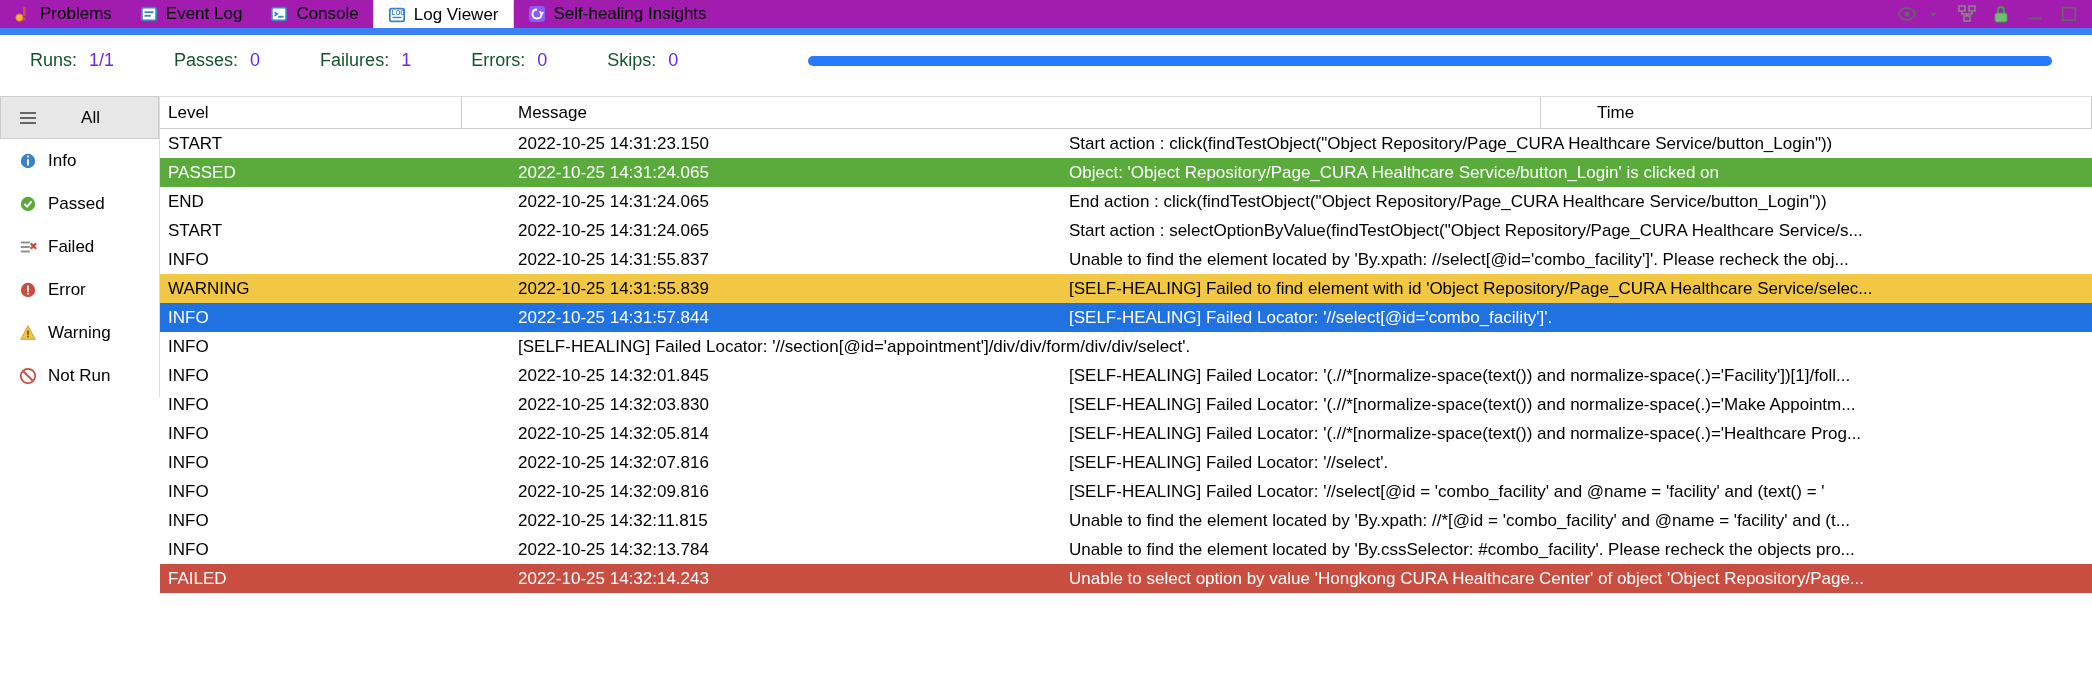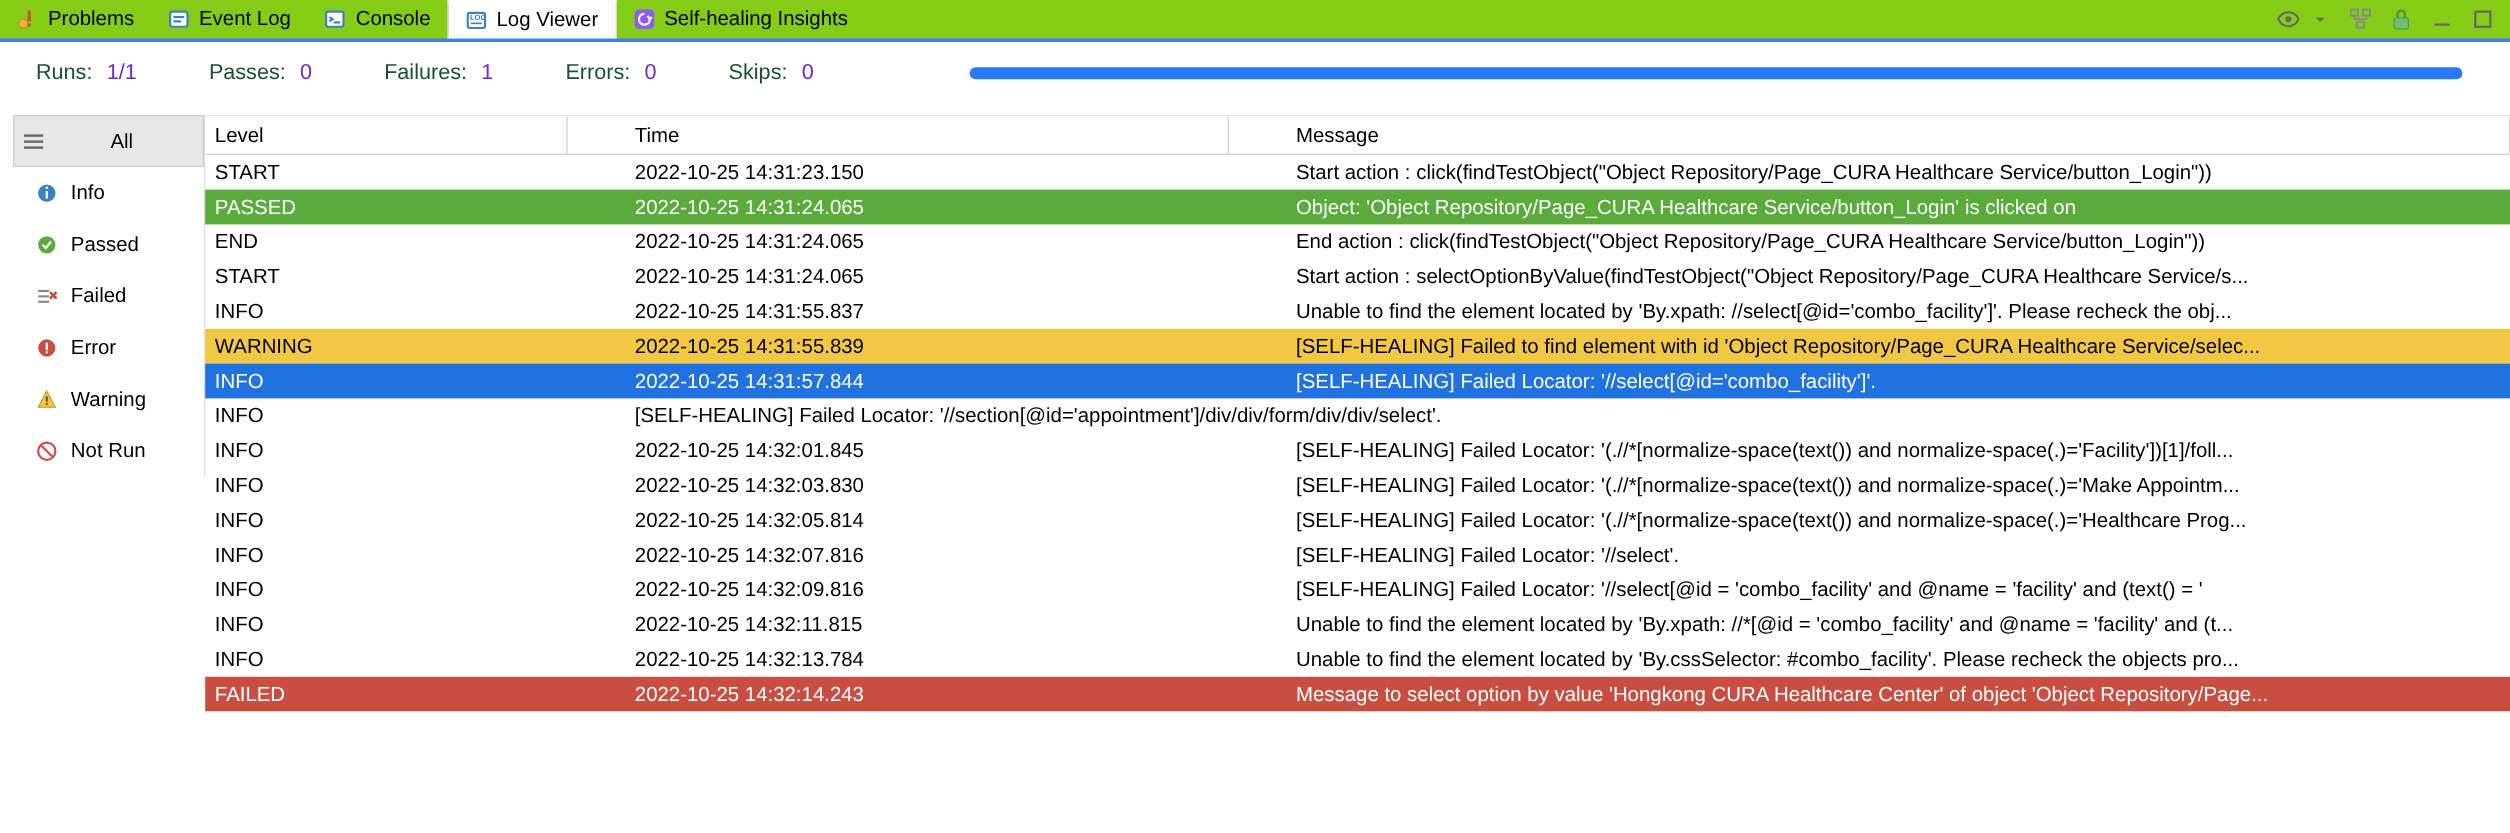--- a/index.html
+++ b/index.html
@@ -6,23 +6,23 @@
   body {
     font-family: -apple-system, BlinkMacSystemFont, "Segoe UI", Arial, sans-serif;
     font-size: 17px;
     background: #fff;
     color: #000;
     width: 2092px;
   }
   .tabbar {
     display: flex;
     align-items: center;
-    background: #84cc16;
+    background: #a21caf;
     height: 35px;
-    border-bottom: 3px solid #3b82f6;
+    border-bottom: 7px solid #3b82f6;
   }
   .tab {
     display: flex;
     align-items: center;
     gap: 8px;
     padding: 0 14px;
     height: 100%;
     cursor: pointer;
     font-size: 17px;
   }
@@ -46,21 +46,21 @@
     align-items: center;
     gap: 60px;
     padding: 15px 30px 25px 30px;
     font-size: 18px;
   }
   .stats .stat { display: flex; align-items: center; gap: 12px; }
   .stats .stat .label { color: #14532d; }
   .stats .stat .value { color: #6d28d9; }
   .progress-wrap { flex: 1; padding-left: 70px; padding-right: 10px; }
   .progress-bar { height: 10px; background: #2979ff; border-radius: 6px; }
-  .mainrow { display: flex; align-items: flex-start; margin-left: 11px; }
+  .mainrow { display: flex; align-items: flex-start; }
   .sidebar {
     width: 160px;
     flex-shrink: 0;
     border-right: 1px solid #ddd;
   }
   .sidebar-item {
     display: flex;
     align-items: center;
     gap: 10px;
     height: 43px;
@@ -274,22 +274,22 @@
             <path d="M5 5 L15 15" stroke="#c84e42" stroke-width="2"></path>
           </svg>
       </span>
       <span>Not Run</span>
     </div>
   </div>
 
   <div class="logtable">
     <div class="row header">
       <div class="cell c-level">Level</div>
+      <div class="cell c-msg">Message</div>
       <div class="cell c-time">Time</div>
-      <div class="cell c-msg">Message</div>
     </div>
     <div id="log-rows">
         <div class="row">
           <div class="cell c-level">START</div>
           <div class="cell c-time">2022-10-25 14:31:23.150</div>
           <div class="cell c-msg">Start action : click(findTestObject("Object Repository/Page_CURA Healthcare Service/button_Login"))</div>
         </div>
         <div class="row s-passed">
           <div class="cell c-level">PASSED</div>
           <div class="cell c-time">2022-10-25 14:31:24.065</div>
@@ -355,17 +355,17 @@
           <div class="cell c-msg">Unable to find the element located by 'By.xpath: //*[@id = 'combo_facility' and @name = 'facility' and (t...</div>
         </div>
         <div class="row">
           <div class="cell c-level">INFO</div>
           <div class="cell c-time">2022-10-25 14:32:13.784</div>
           <div class="cell c-msg">Unable to find the element located by 'By.cssSelector: #combo_facility'. Please recheck the objects pro...</div>
         </div>
         <div class="row s-failed">
           <div class="cell c-level">FAILED</div>
           <div class="cell c-time">2022-10-25 14:32:14.243</div>
-          <div class="cell c-msg">Message to select option by value 'Hongkong CURA Healthcare Center' of object 'Object Repository/Page...</div>
+          <div class="cell c-msg">Unable to select option by value 'Hongkong CURA Healthcare Center' of object 'Object Repository/Page...</div>
         </div>
       </div>
   </div>
 </div>
 
 </body></html>

